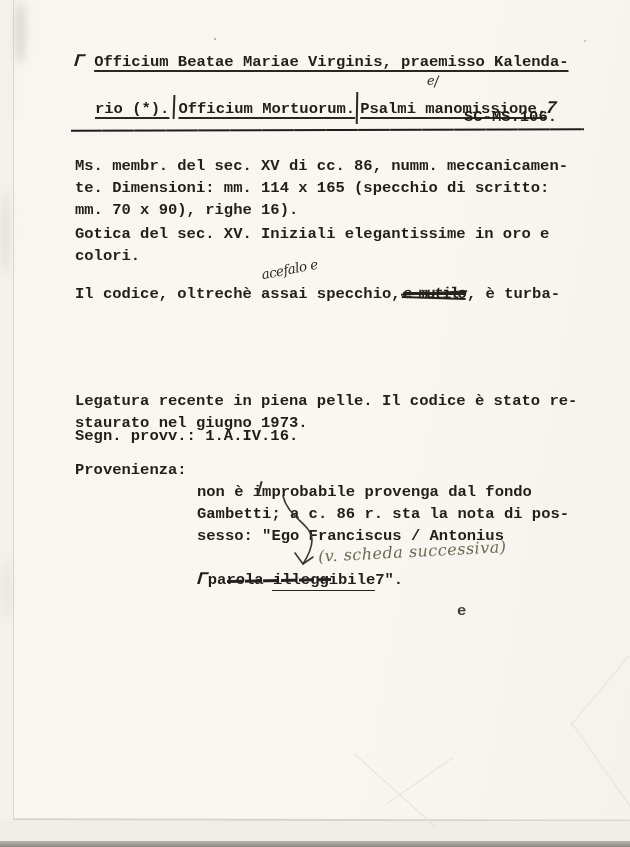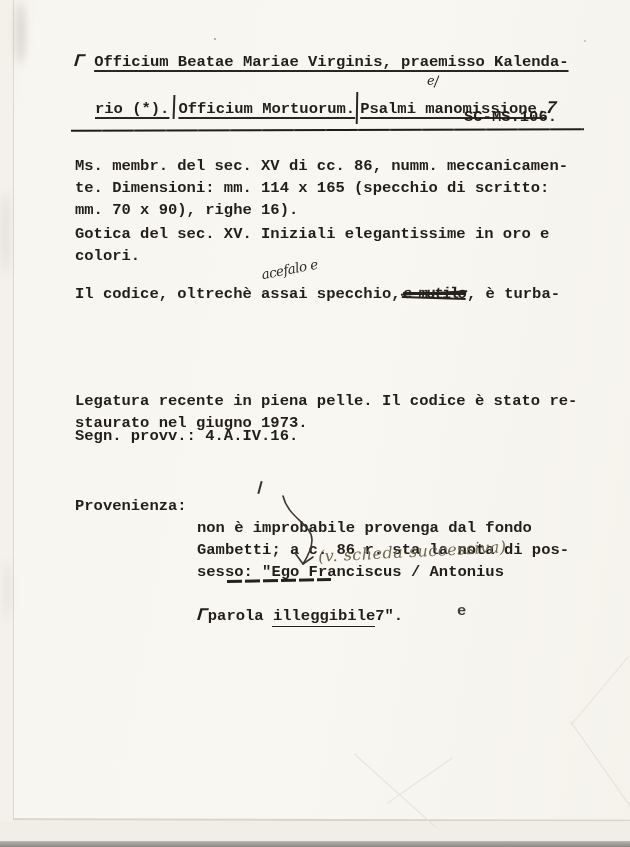--- a/index.html
+++ b/index.html
@@ -81,23 +81,23 @@
 colori.</div>
 
   <span class="hand hand-insert" style="left:261px;top:258px;">acefalo e</span>
   <div class="t" style="left:75px;top:283px;white-space:nowrap;">
     <span>Il codice, oltrechè assai specchio,</span><span class="scribble">e mutilo</span><span>, è turba-</span>
   </div>
 
   <div class="t" style="left:75px;top:362px;width:525px;margin-top:28px;">Legatura recente in piena pelle. Il codice è stato re-
 staurato nel giugno 1973.</div>
 
-  <div class="t" style="left:75px;top:425px;">Segn. provv.: 4.A.IV.16.</div>
+  <div class="t" style="left:75px;top:425px;">Segn. provv.: 1.A.IV.16.</div>
 
-  <div class="t prov" style="left:75px;top:459px;width:510px;margin-top:36px;">
+  <div class="t prov" style="left:75px;top:459px;width:510px;">
     <span class="prov-label">Provenienza:</span>
     <span>
       <span style="white-space:pre-line;display:block;">non è improbabile provenga dal fondo
 Gambetti; a c. 86 r. sta la nota di pos-
 sesso: "Ego Franciscus / Antonius</span>
       <span style="display:block;white-space:nowrap;"><span class="br">Γ</span><span class="half-u">parola illeggibile</span><span>7".</span></span>
     </span>
   </div>
   <div class="mark" style="left:259px;top:481px;width:1.5px;height:13px;transform:rotate(15deg);"></div>
 

